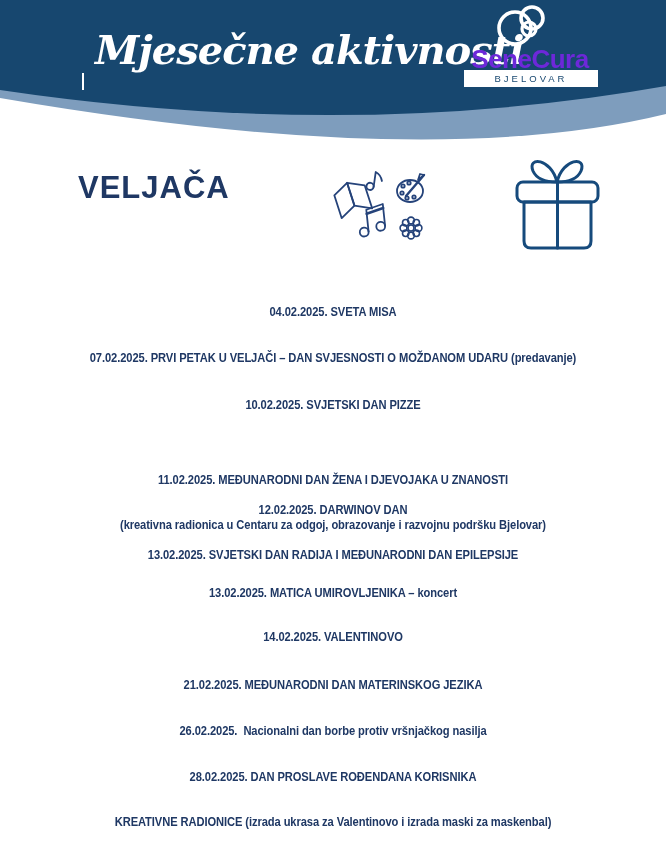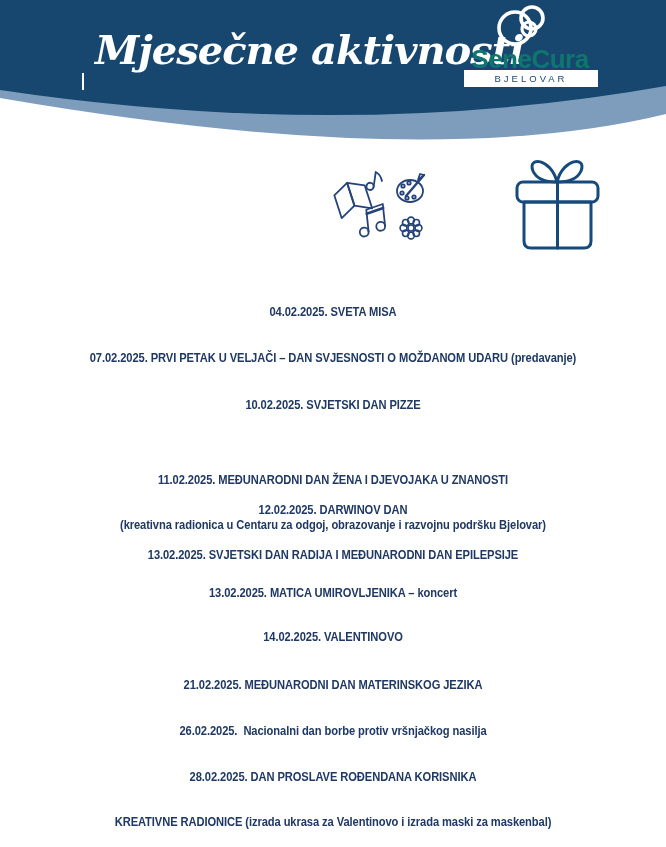--- a/index.html
+++ b/index.html
@@ -12,21 +12,21 @@
   .script-title{
     position:absolute;left:95px;top:26px;width:360px;
     font-family:"DejaVu Serif",serif;font-style:italic;font-weight:bold;
     font-size:40px;color:#ffffff;letter-spacing:-1px;white-space:nowrap;
   }
   .text-cursor{position:absolute;left:82px;top:73px;width:2px;height:17px;background:#ffffff;}
   .logo{position:absolute;left:455px;top:2px;width:150px;height:86px;}
   .logo-rings{position:absolute;left:36px;top:2px;width:72px;height:44px;}
   .logo-name{
     position:absolute;left:0;top:42px;width:150px;text-align:center;
-    color:#0f766e;font-weight:bold;font-size:26px;letter-spacing:-0.5px;
+    color:#6d28d9;font-weight:bold;font-size:26px;letter-spacing:-0.5px;
   }
   .logo-box{
     position:absolute;left:9px;top:68px;width:134px;height:17px;background:#ffffff;
     display:flex;align-items:center;justify-content:center;
   }
   .logo-city{color:#17476F;font-size:9.5px;font-weight:normal;letter-spacing:3px;}
   
   .month-title{
     position:absolute;left:78px;top:170px;
     color:#1F3864;font-weight:bold;font-size:31px;letter-spacing:1px;
@@ -72,20 +72,21 @@
       <circle cx="24" cy="24" r="16" stroke="#ffffff" stroke-width="3.6"></circle>
       <circle cx="41" cy="14" r="11" stroke="#ffffff" stroke-width="3.6"></circle>
       <circle cx="38" cy="25" r="7" stroke="#ffffff" stroke-width="3.2"></circle>
     </svg>
     <div class="logo-name">SeneCura</div>
     <div class="logo-box">
       <span class="logo-city">BJELOVAR</span>
     </div>
   </div>
 
+  <div class="month-title">VELJAČA</div>
 
   <svg class="icon-cluster" viewBox="0 0 100 80" fill="none" stroke="#25437A" stroke-width="1.8" stroke-linejoin="round" stroke-linecap="round">
 
     <g transform="rotate(-18 22 30)">
       <path d="M6,22 L22,14 L22,38 L6,46 Z"></path>
       <path d="M22,14 L38,22 L38,46 L22,38 Z"></path>
     </g>
 
     <g transform="rotate(8 45 12)">
       <circle cx="41" cy="19" r="3.6"></circle>

